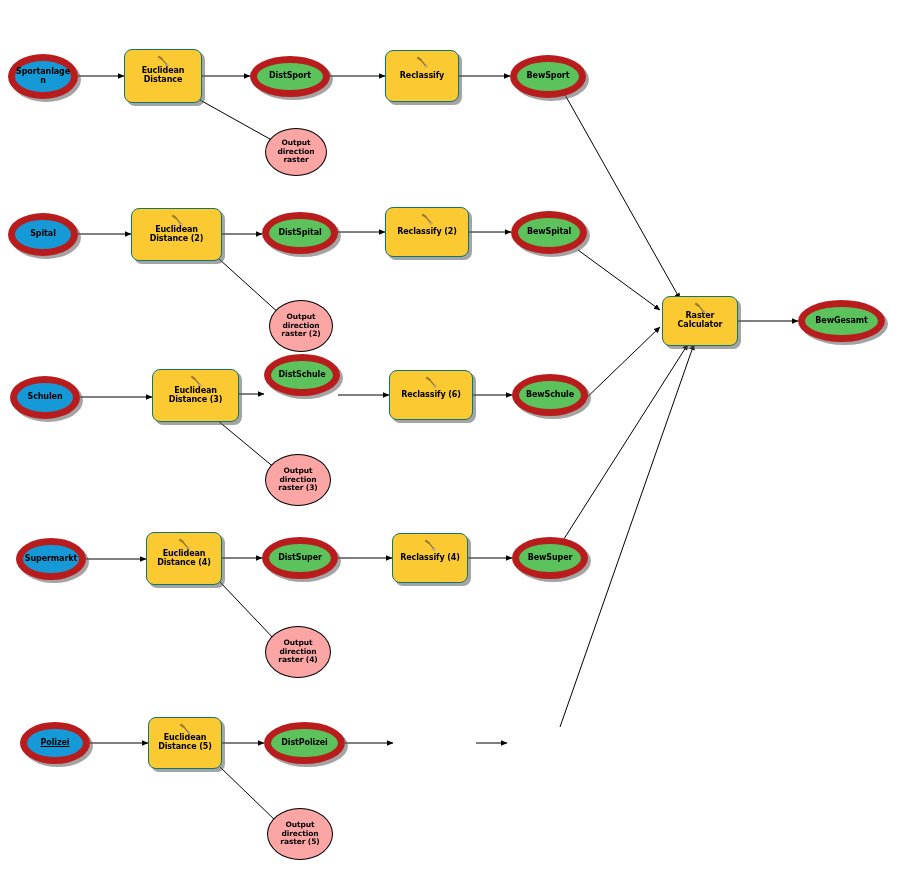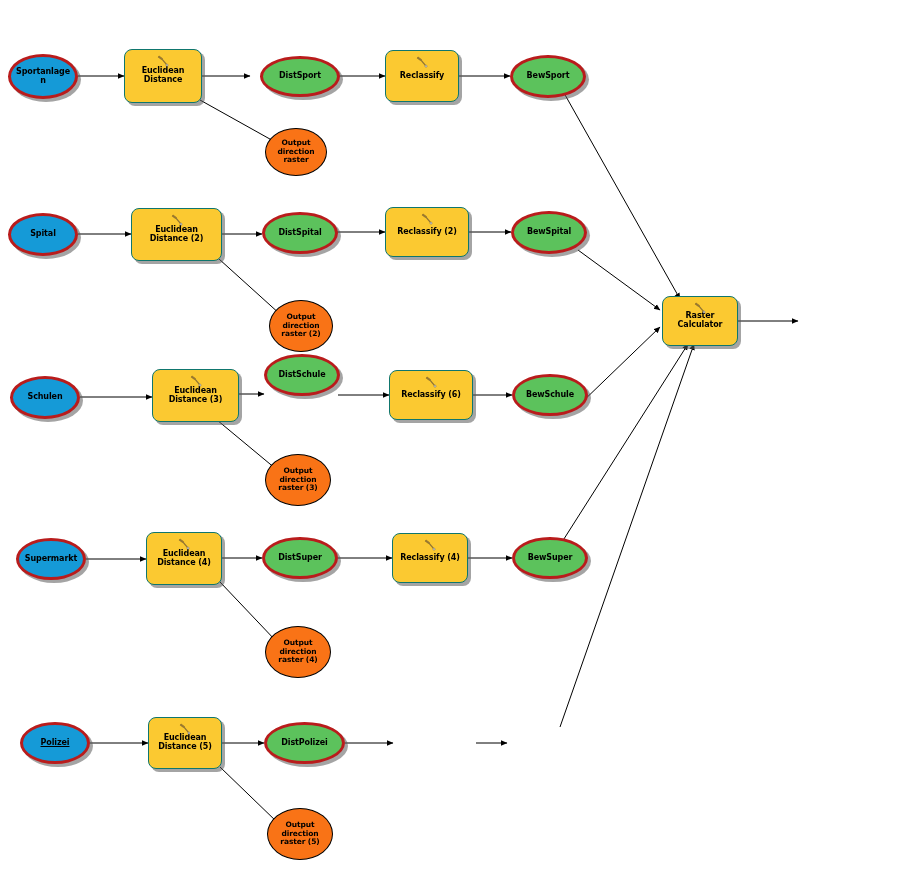--- a/index.html
+++ b/index.html
@@ -36,32 +36,32 @@
   }
   .node .lbl{
     display:block;
     width:100%;
     padding:0 3px;
     white-space:pre-line;
   }
   
   .ellipse{
     border-radius:50%;
-    border:3px solid #b91c1c;
+    border:7px solid #b91c1c;
   }
   .ellipse.blue{
     background:#159ad7;
     box-shadow:3px 3px 0 rgba(90,90,90,0.55);
   }
   .ellipse.green{
     background:#5cc25c;
     box-shadow:3px 3px 0 rgba(90,90,90,0.55);
   }
   .ellipse.white{
-    background:#f97316;
+    background:#fca5a5;
     box-shadow:none;
     border:1px solid #000000;
     justify-content:flex-end;
   }
   
   .tool{
     background:#fbc931;
     border:1px solid #0f766e;
     border-radius:8px;
     box-shadow:3px 3px 0 rgba(90,90,90,0.55);
@@ -138,21 +138,21 @@
   <div class="node tool fs8" style="left:124px;top:49px;width:78px;height:54px;">
     <svg class="hammer" viewBox="0 0 16 16">
       <path d="M3.4 2.2 L7.4 5.0 L6.2 6.3 L2.4 3.6 Z" fill="#9c7a38" stroke="#5e4a20" stroke-width=".5"></path>
       <path d="M6.6 5.6 L12.4 12.4" stroke="#8a6f33" stroke-width="1.5" fill="none"></path>
       <circle cx="12.6" cy="12.8" r="1.3" fill="#c9c9c9" stroke="#6b6b6b" stroke-width=".5"></circle>
     </svg>
     <span class="lbl">Euclidean
 Distance</span>
   </div>
 
-  <div class="node ellipse green fs8" style="left:260px;top:56px;width:80px;height:41px;text-align:center;">
+  <div class="node ellipse green fs8" style="left:250px;top:56px;width:80px;height:41px;text-align:center;">
     <span class="lbl">DistSport</span>
   </div>
 
   <div class="node tool fs8" style="left:385px;top:50px;width:74px;height:52px;">
     <svg class="hammer" viewBox="0 0 16 16">
       <path d="M3.4 2.2 L7.4 5.0 L6.2 6.3 L2.4 3.6 Z" fill="#9c7a38" stroke="#5e4a20" stroke-width=".5"></path>
       <path d="M6.6 5.6 L12.4 12.4" stroke="#8a6f33" stroke-width="1.5" fill="none"></path>
       <circle cx="12.6" cy="12.8" r="1.3" fill="#c9c9c9" stroke="#6b6b6b" stroke-width=".5"></circle>
     </svg>
     <span class="lbl">Reclassify</span>
@@ -308,14 +308,17 @@
   <div class="node tool fs8" style="left:662px;top:296px;width:76px;height:50px;">
     <svg class="hammer" viewBox="0 0 16 16">
       <path d="M3.4 2.2 L7.4 5.0 L6.2 6.3 L2.4 3.6 Z" fill="#9c7a38" stroke="#5e4a20" stroke-width=".5"></path>
       <path d="M6.6 5.6 L12.4 12.4" stroke="#8a6f33" stroke-width="1.5" fill="none"></path>
       <circle cx="12.6" cy="12.8" r="1.3" fill="#c9c9c9" stroke="#6b6b6b" stroke-width=".5"></circle>
     </svg>
     <span class="lbl">Raster
 Calculator</span>
   </div>
 
+  <div class="node ellipse green fs8" style="left:798px;top:300px;width:87px;height:42px;">
+    <span class="lbl">BewGesamt</span>
+  </div>
 
 </div>
 
 </body></html>

